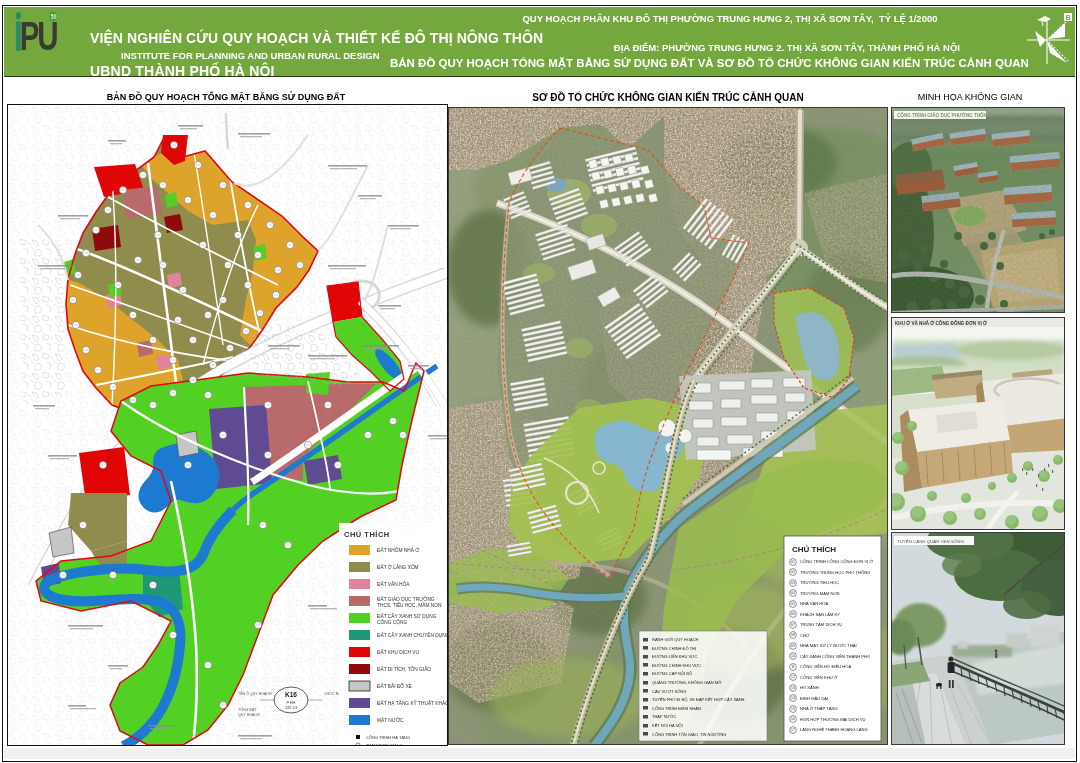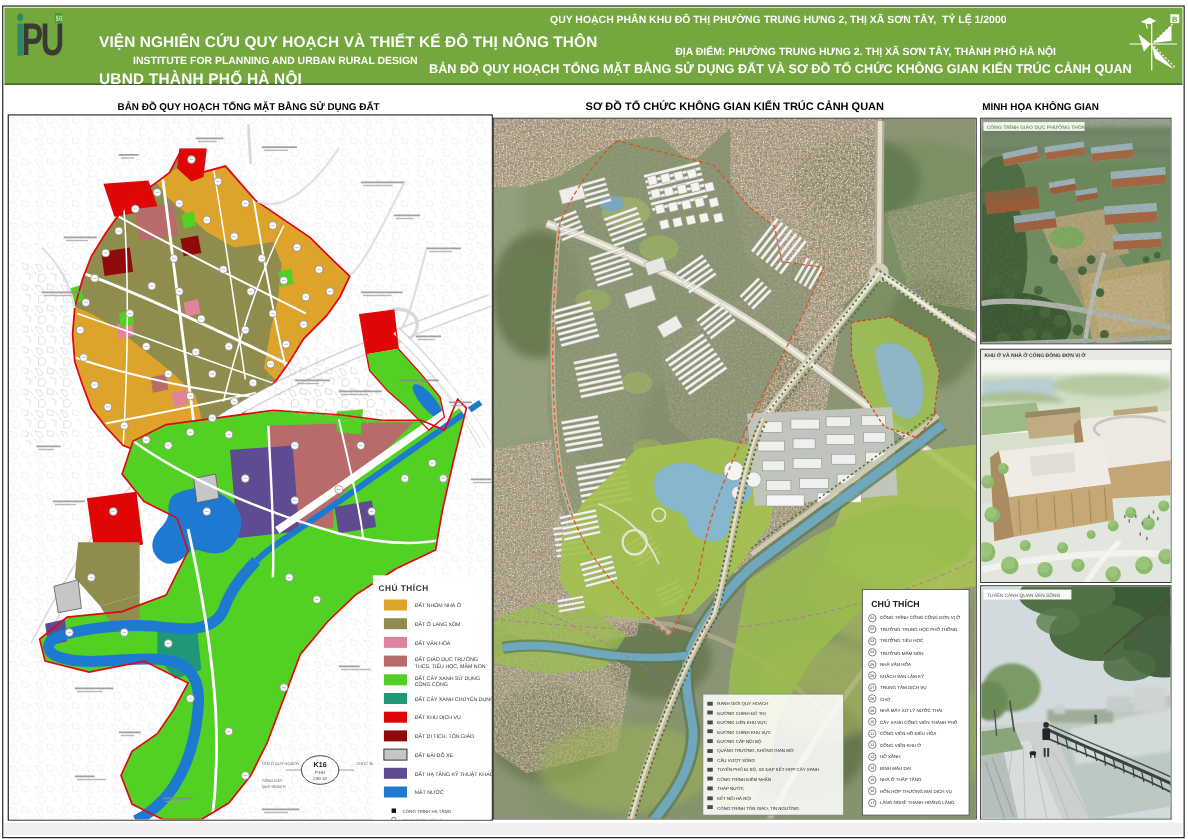--- a/index.html
+++ b/index.html
@@ -20,21 +20,21 @@
 <text x="9" y="45" font-family="Liberation Sans" font-size="47" font-weight="bold" fill="#3a3a33" letter-spacing="-3.5">PU</text>
 <rect x="57" y="2" width="10" height="10" fill="#3f9d3a"></rect>
 <text x="58.5" y="10.5" font-size="8" font-weight="bold" fill="#d7e9c0">50</text>
 </svg>
 </div>
 
 <div class="abs" style="left:90px;top:18px;color:#fff;font-weight:bold;font-size:14px;letter-spacing:0.2px;margin-top:45px;">UBND THÀNH PHỐ HÀ NỘI</div>
 <div class="abs" style="left:90px;top:30px;color:#fff;font-weight:bold;font-size:14px;letter-spacing:0.1px;text-align:center;">VIỆN NGHIÊN CỨU QUY HOẠCH VÀ THIẾT KẾ ĐÔ THỊ NÔNG THÔN</div>
 <div class="abs" style="left:90px;top:50px;color:#fff;font-weight:bold;font-size:9.5px;padding-left:31px;">INSTITUTE FOR PLANNING AND URBAN RURAL DESIGN</div>
 
-<div class="abs" style="left:500px;top:13px;width:460px;text-align:left;color:#fff;font-weight:bold;font-size:9.5px;">QUY HOẠCH PHÂN KHU ĐÔ THỊ PHƯỜNG TRUNG HƯNG 2, THỊ XÃ SƠN TÂY,&nbsp; TỶ LỆ 1/2000</div>
+<div class="abs" style="left:500px;top:13px;width:460px;text-align:center;color:#fff;font-weight:bold;font-size:9.5px;">QUY HOẠCH PHÂN KHU ĐÔ THỊ PHƯỜNG TRUNG HƯNG 2, THỊ XÃ SƠN TÂY,&nbsp; TỶ LỆ 1/2000</div>
 <div class="abs" style="left:500px;top:30px;width:460px;text-align:right;color:#fff;font-weight:bold;font-size:9.5px;margin-top:12px;">ĐỊA ĐIỂM: PHƯỜNG TRUNG HƯNG 2. THỊ XÃ SƠN TÂY, THÀNH PHỐ HÀ NỘI</div>
 
 <div class="abs" style="left:390px;top:57px;width:630px;text-align:center;color:#fff;font-weight:bold;font-size:11.5px;white-space:nowrap;">BẢN ĐỒ QUY HOẠCH TỔNG MẶT BẰNG SỬ DỤNG ĐẤT VÀ SƠ ĐỒ TỔ CHỨC KHÔNG GIAN KIẾN TRÚC CẢNH QUAN</div>
 
 <div class="abs" style="left:1024px;top:10px;width:50px;height:58px;">
 <svg width="50" height="58" viewBox="0 0 50 58">
 <g stroke="#fff" fill="none" stroke-width="1.1">
 <line x1="3" y1="30" x2="46" y2="30"></line>
 <line x1="23" y1="8" x2="23" y2="54"></line>
 <line x1="25" y1="28" x2="43" y2="11" stroke-dasharray="1.8,1.8"></line>
@@ -47,21 +47,21 @@
 <line x1="17" y1="8" x2="19" y2="16" stroke="#fff" stroke-width="1"></line>
 <rect x="40" y="3" width="8" height="8" fill="#fff"></rect>
 <text x="41.5" y="9.8" font-size="7" font-weight="bold" fill="#74a73e">B</text>
 </svg>
 </div>
 
 <div class="abs" style="left:20px;top:92px;width:412px;text-align:center;color:#000;font-weight:bold;font-size:9px;">BẢN ĐỒ QUY HOẠCH TỔNG MẶT BẰNG SỬ DỤNG ĐẤT</div>
 
 <div class="abs" style="left:460px;top:92px;width:416px;text-align:center;color:#000;font-weight:bold;font-size:10px;">SƠ ĐỒ TỔ CHỨC KHÔNG GIAN KIẾN TRÚC CẢNH QUAN</div>
 
-<div class="abs" style="left:856px;top:92px;width:180px;text-align:center;color:#000;font-weight:bold;font-size:9px;">MINH HỌA KHÔNG GIAN</div>
+<div class="abs" style="left:880px;top:92px;width:180px;text-align:center;color:#000;font-weight:normal;font-size:9px;">MINH HỌA KHÔNG GIAN</div>
 
 <div class="abs" style="left:7px;top:104px;width:439px;height:640px;border:1.5px solid #111;background:#fff;overflow:hidden;">
 <svg width="439" height="644" viewBox="0 0 439 644">
       <rect width="439" height="644" fill="#ffffff"></rect>
 <defs>
         <pattern id="cad" width="23" height="19" patternUnits="userSpaceOnUse">
           <g stroke="#bdbdbf" stroke-width="0.35" fill="none">
             <path d="M1,2 l5,1 2,4 -3,2 z"></path>
             <path d="M12,1 l6,2 -1,4 -5,-1 z"></path>
             <path d="M4,12 l4,-1 3,3 -2,4 -5,0 z"></path>

